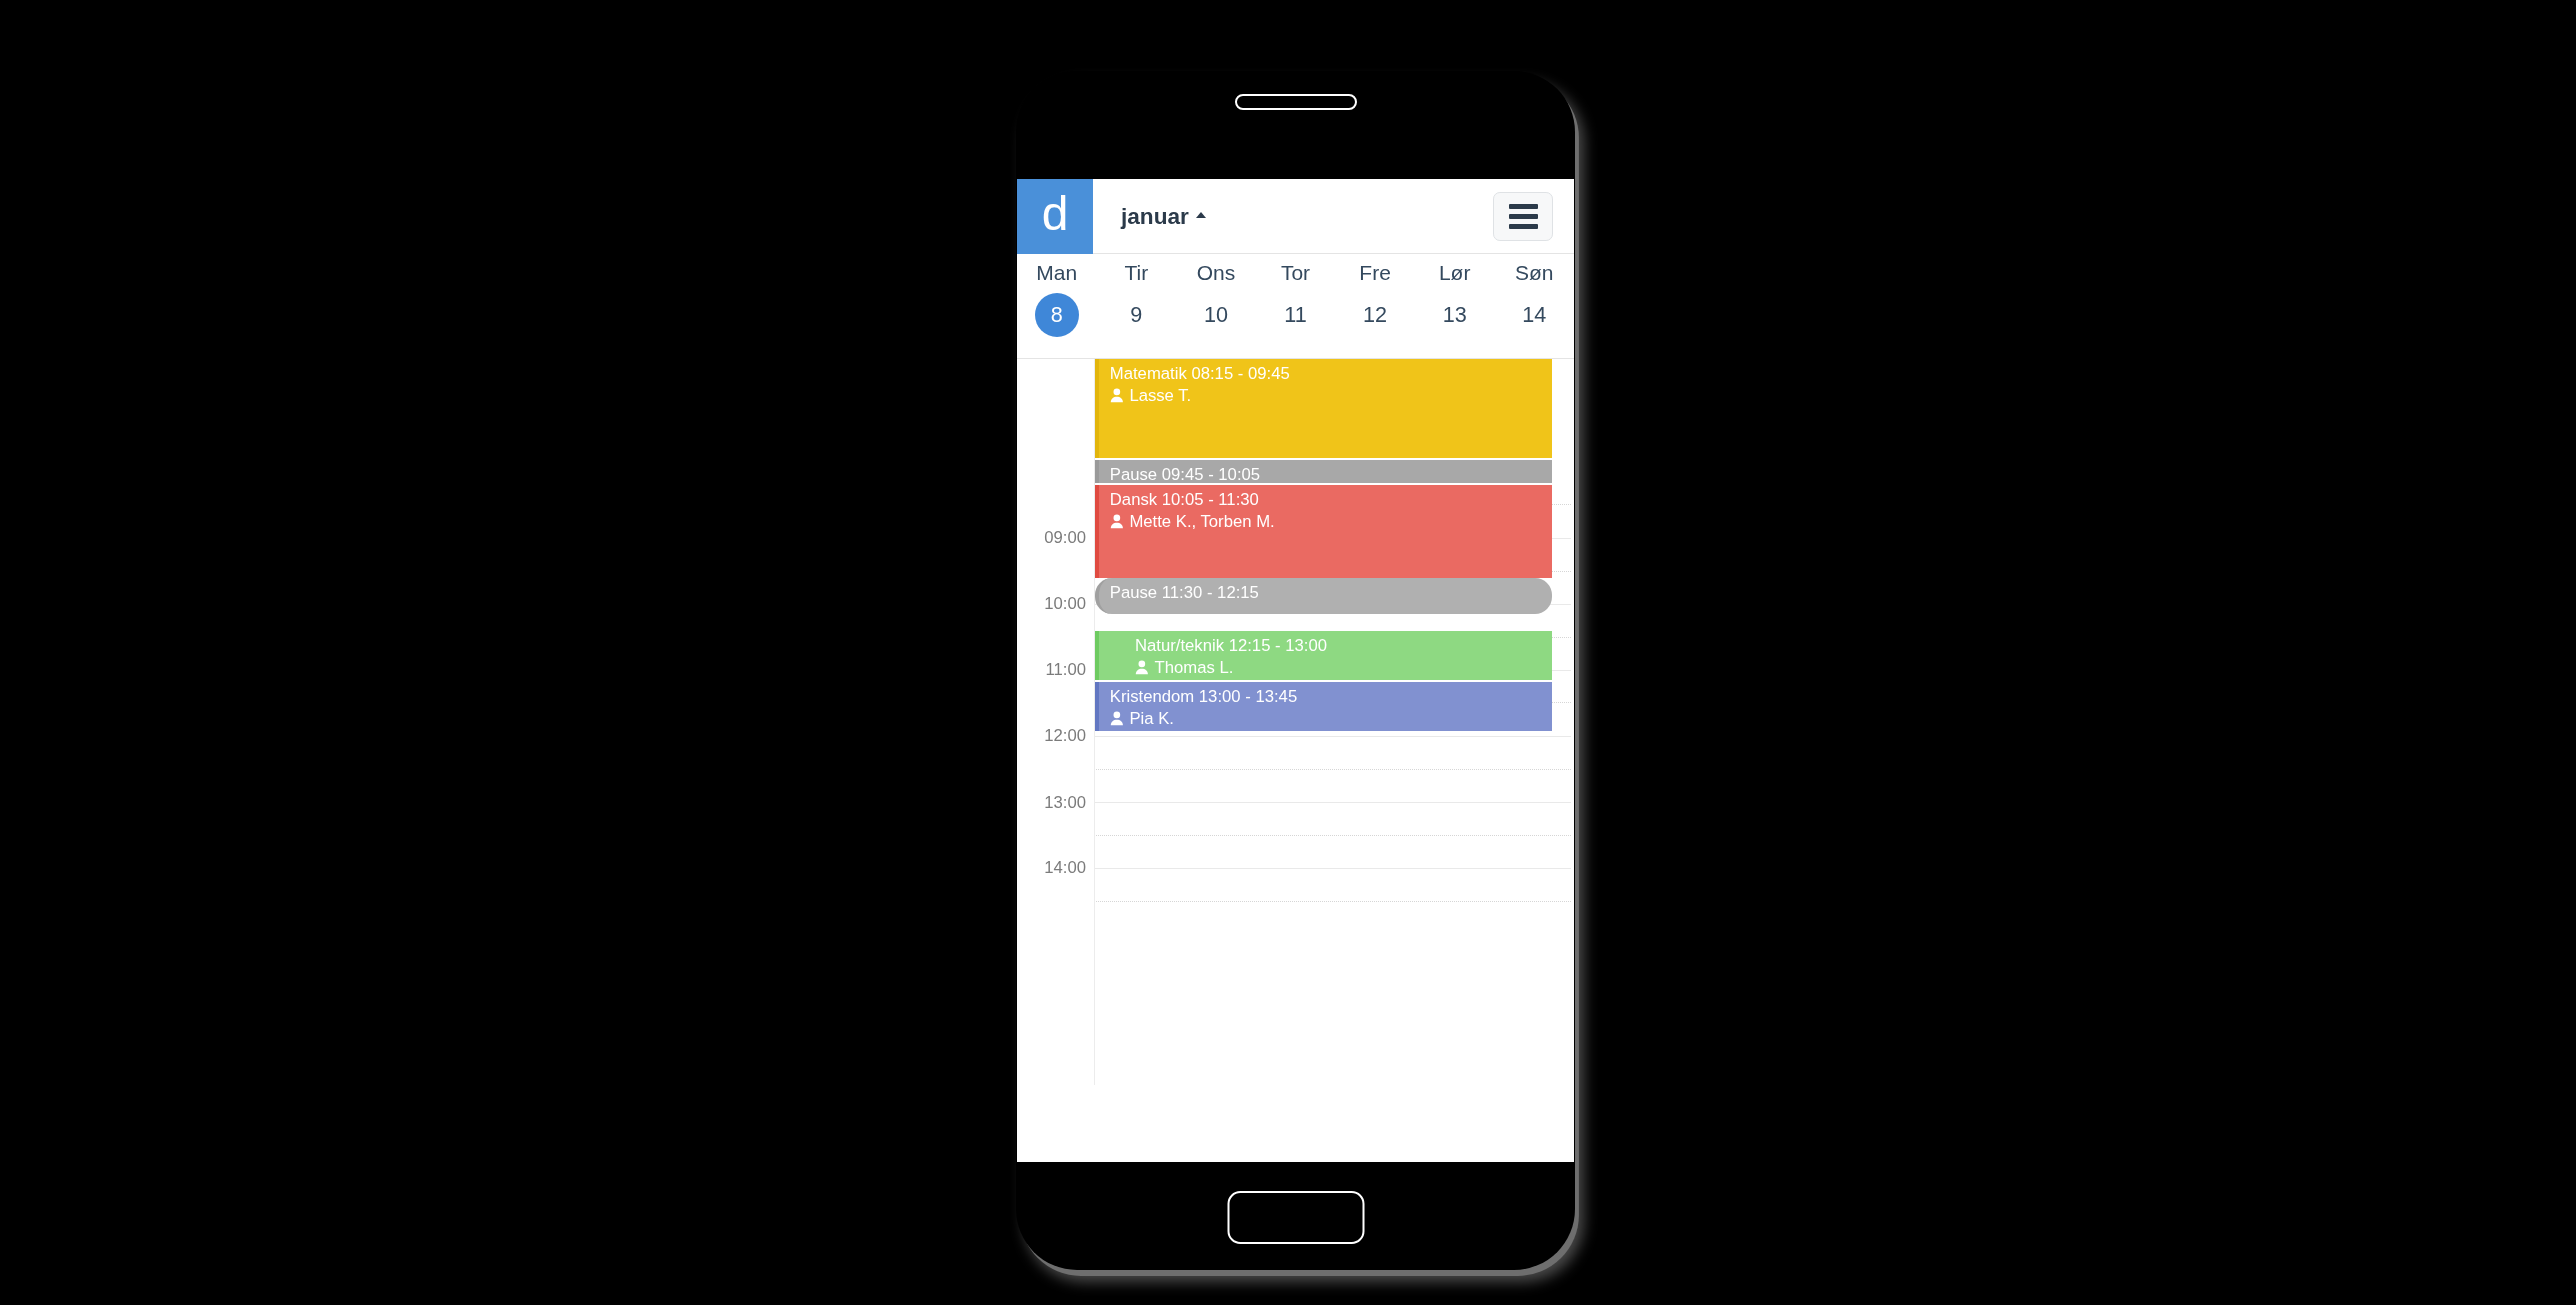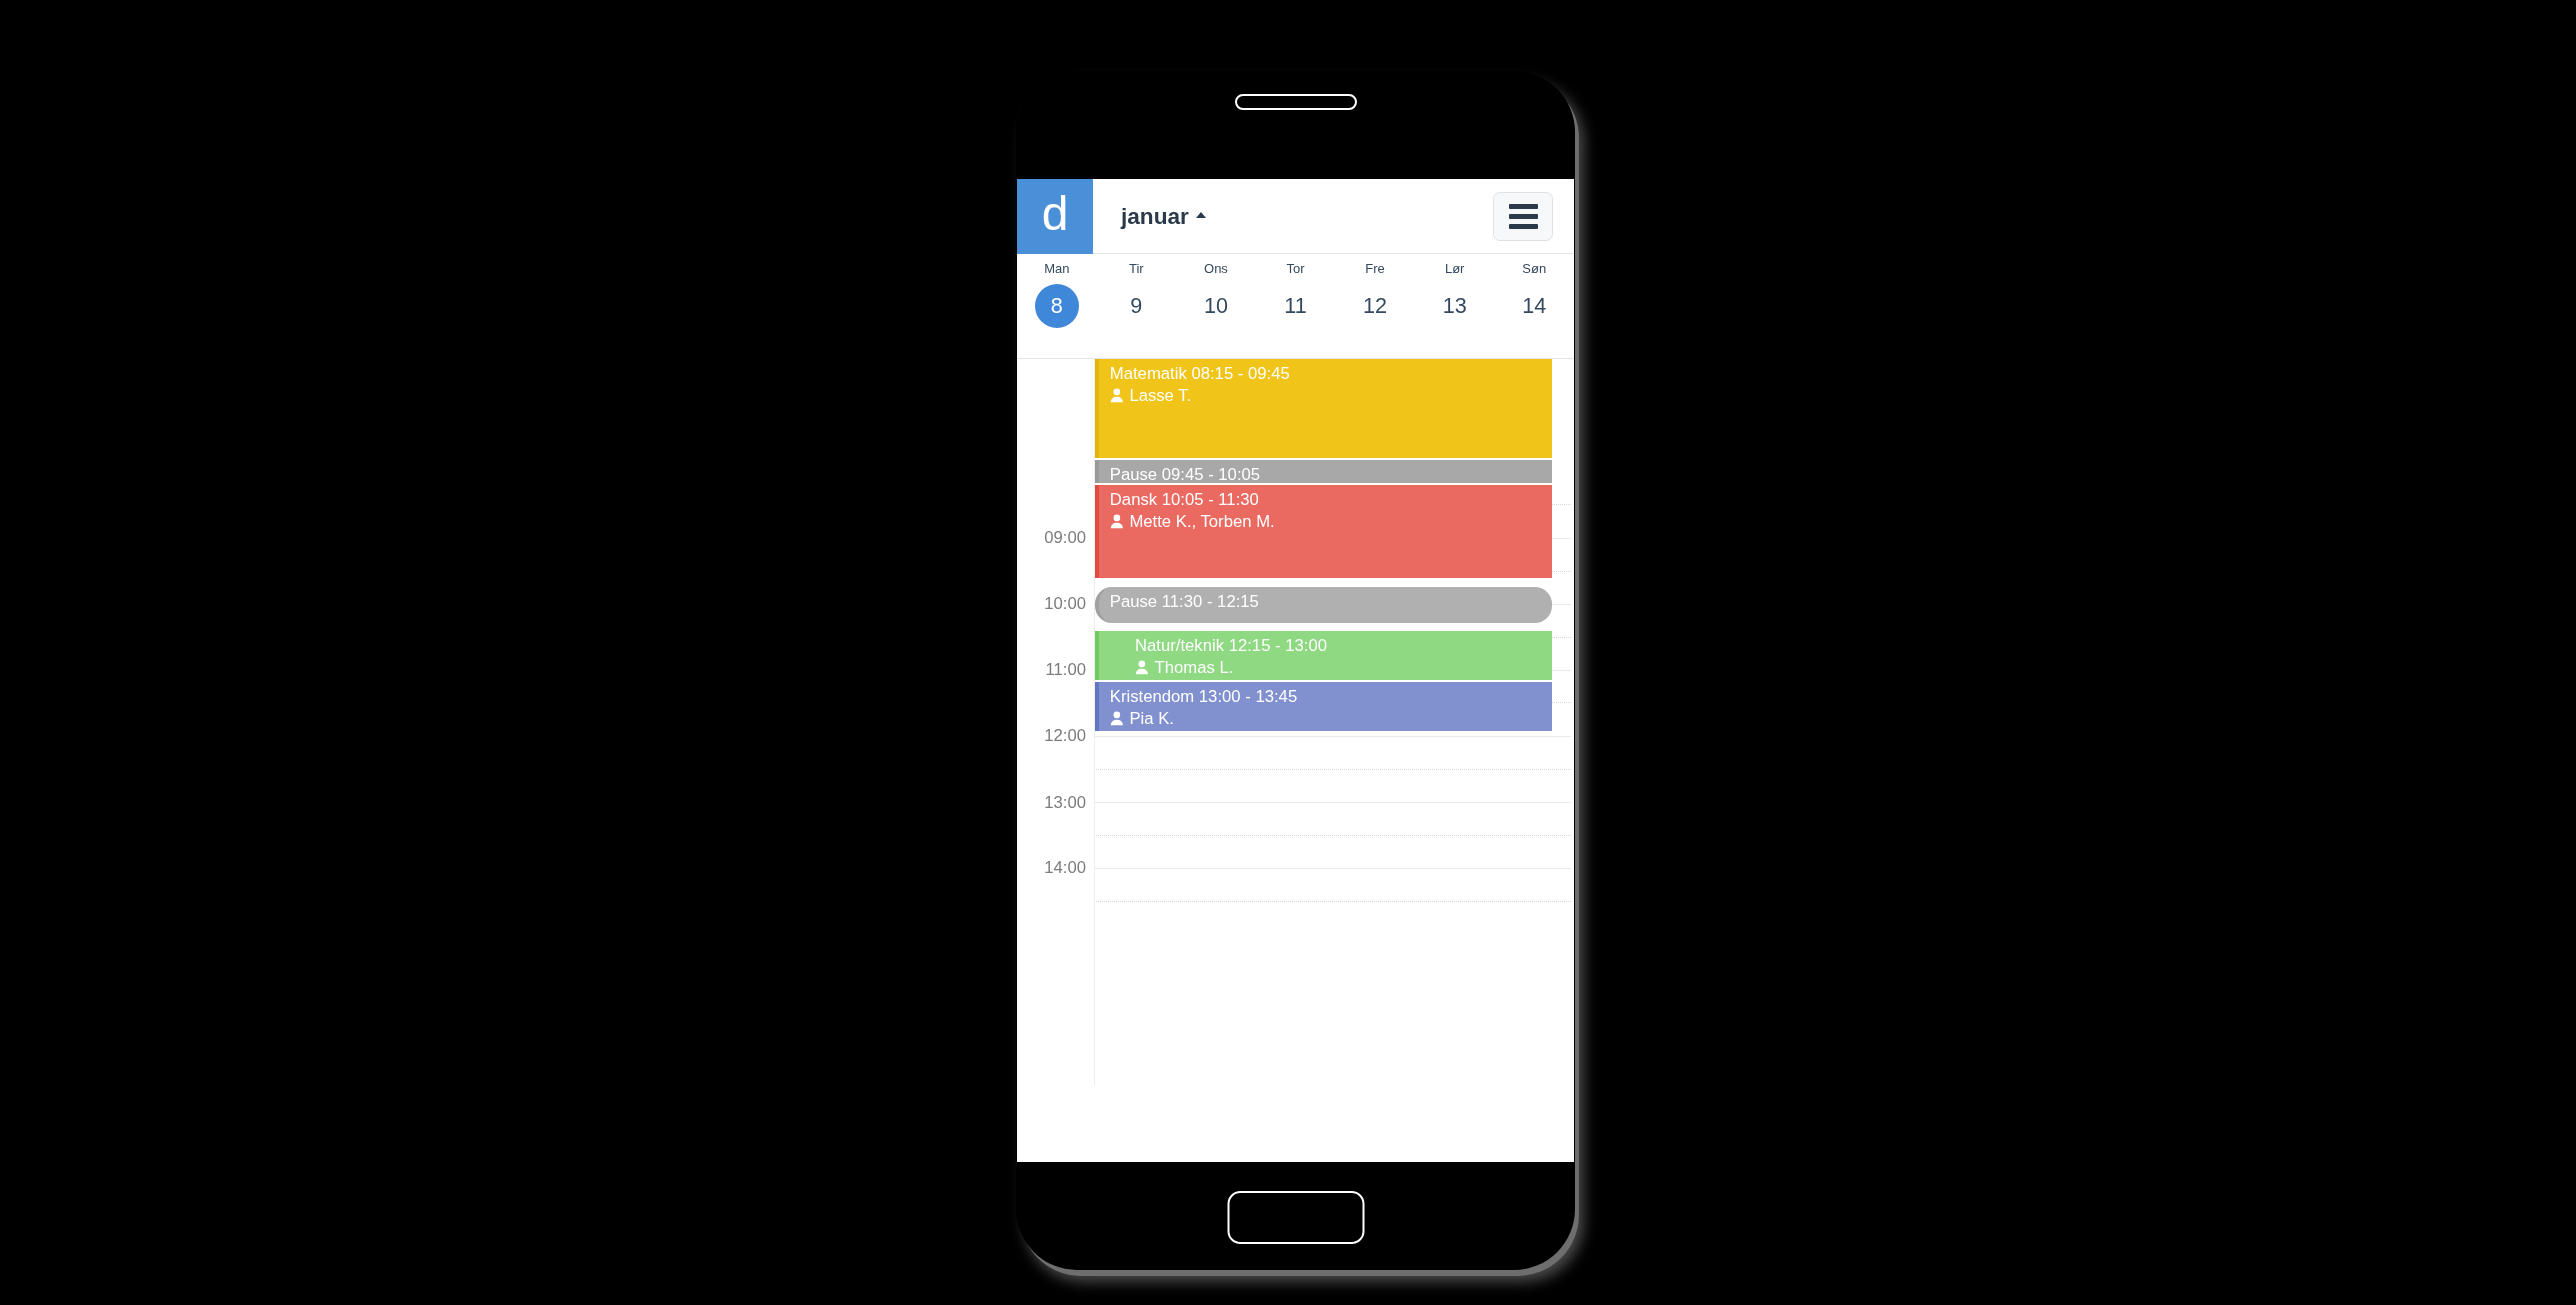--- a/index.html
+++ b/index.html
@@ -110,21 +110,21 @@
   }
   .days-row, .nums-row {
     display: flex;
     width: 100%;
   }
   .days-row { padding-top: 6.9px; }
   .nums-row { padding-top: 3.9px; }
   .day-cell, .num-cell {
     flex: 1 1 0;
     text-align: center;
-    font-size: 13px;
+    font-size: 21px;
     color: #34495e;
   }
   .num-cell {
     font-size: 21.6px;
     height: 53px;
     display: flex; align-items: center; justify-content: center;
   }
   .num-cell .pill {
     display: inline-flex;
     align-items: center; justify-content: center;
@@ -328,21 +328,21 @@
             <div class="ev-teacher">
               <span>
                 <svg class="person-icon" width="13.7" height="14.7" viewBox="0 0 14 15" aria-hidden="true">
                   <circle cx="7" cy="4" r="3.4" fill="#ffffff"></circle>
                   <path d="M0.8 14.6c0-3.6 2.8-5.6 6.2-5.6s6.2 2 6.2 5.6z" fill="#ffffff"></path>
                 </svg>
               </span>
               <span>Mette K., Torben M.</span>
             </div>
           </div>
-          <div class="event" style="top: 228px; height: 36px; background: rgb(176, 176, 176); border-left-color: rgb(160, 160, 160); border-radius: 17px;">
+          <div class="event" style="top: 219px; height: 36px; background: rgb(176, 176, 176); border-left-color: rgb(160, 160, 160); border-radius: 17px;">
             <div class="ev-title">Pause 11:30 - 12:15</div>
           </div>
           <div class="event" style="top: 272px; height: 49px; background: rgb(142, 217, 130); border-left-color: rgb(110, 203, 97); padding-left: 36px;">
             <div class="ev-title">Natur/teknik 12:15 - 13:00</div>
             <div class="ev-teacher">
               <span>
                 <svg class="person-icon" width="13.7" height="14.7" viewBox="0 0 14 15" aria-hidden="true">
                   <circle cx="7" cy="4" r="3.4" fill="#ffffff"></circle>
                   <path d="M0.8 14.6c0-3.6 2.8-5.6 6.2-5.6s6.2 2 6.2 5.6z" fill="#ffffff"></path>
                 </svg>

